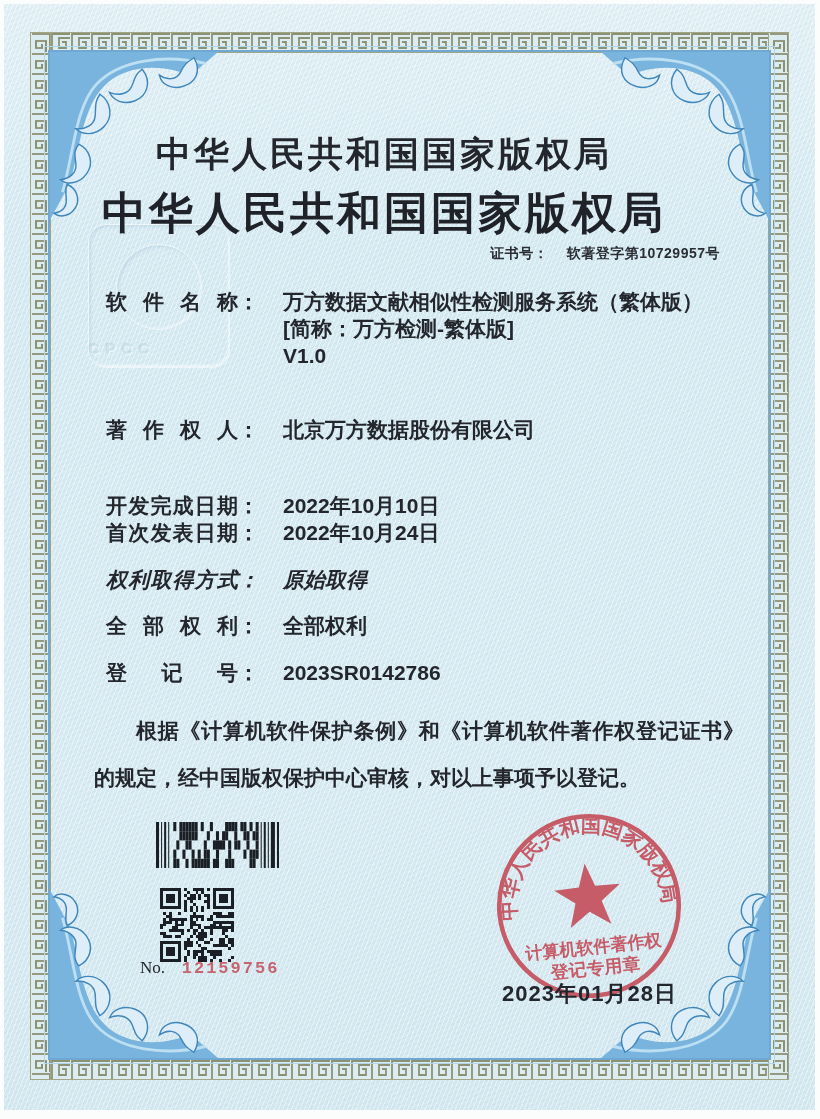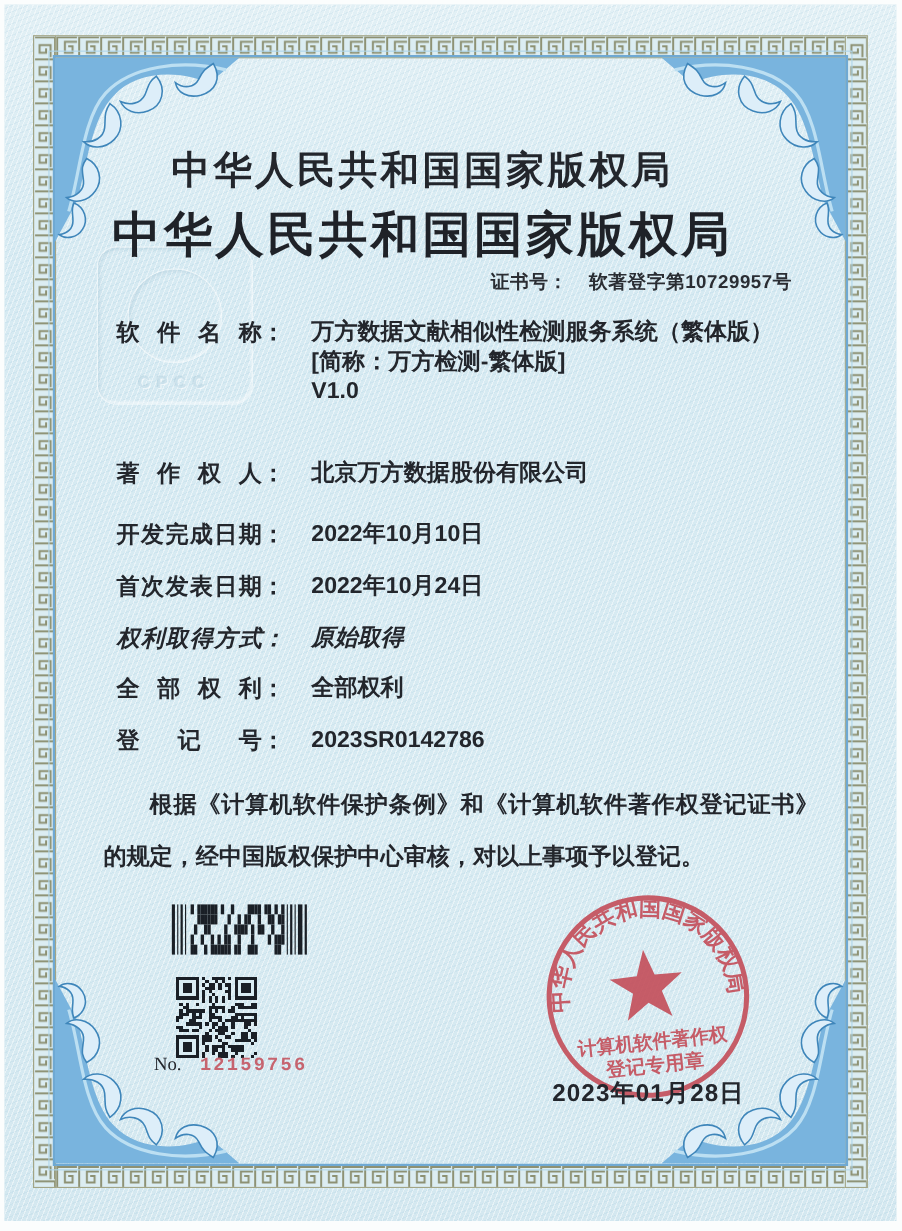--- a/index.html
+++ b/index.html
@@ -44,46 +44,46 @@
     border:1px solid rgba(255,255,255,.75);
     box-shadow:inset 2px 2px 3px rgba(140,178,198,.35), inset -1px -2px 2px rgba(255,255,255,.8);
     opacity:.7;
   }
   .emboss .ring{
     position:absolute;left:50%;top:44%;width:84px;height:84px;transform:translate(-50%,-50%);
     border-radius:50%;border:1px solid rgba(255,255,255,.8);
     box-shadow:inset 2px 2px 3px rgba(140,178,198,.35), inset -1px -1px 2px rgba(255,255,255,.7);
   }
   .emboss .wm-text{
-    position:absolute;left:0;right:0;bottom:10px;text-align:center;
+    position:absolute;left:0;right:0;bottom:10px;
     font-size:15px;font-weight:bold;letter-spacing:6px;color:rgba(197,221,233,.95);
     text-shadow:1px 1px 0 rgba(255,255,255,.85), -1px -1px 1px rgba(140,178,198,.4);
   }
   
   .authority{
     position:absolute;left:20px;width:720px;top:127px;text-align:center;
     font-family:"Liberation Serif","DejaVu Serif",serif;
     font-size:35px;font-weight:bold;letter-spacing:3px;color:#23262c;
   }
   .cert-title{
     position:absolute;left:20px;width:720px;top:180px;text-align:center;
     font-family:"Liberation Serif","DejaVu Serif",serif;
     font-size:44px;font-weight:bold;letter-spacing:3px;color:#1f2228;
   }
   .cert-no{
-    position:absolute;right:95px;top:241px;font-size:17px;font-weight:bold;color:#2a2d33;
+    position:absolute;right:95px;top:241px;font-size:14px;font-weight:bold;color:#2a2d33;
     letter-spacing:.5px;
   }
   .cert-no .v{margin-left:14px;}
   
   .field{position:absolute;left:90px;color:#23262c;font-weight:bold;font-size:21px;}
   .flabel{display:inline-block;width:132px;text-align:justify;text-align-last:justify;vertical-align:top;padding-left:12px;}
   .fcolon{display:inline-block;vertical-align:top;margin-right:24px;}
   .fval{display:inline-block;vertical-align:top;line-height:27px;max-width:480px;}
-  .r0{top:284px;} .r1{top:376px;margin-top:36px;} .r2{top:468px;} .r3{top:515px;}
+  .r0{top:284px;} .r1{top:376px;margin-top:36px;} .r2{top:488px;} .r3{top:515px;}
   .r4{top:562px;font-style:italic;} .r5{top:608px;} .r6{top:655px;}
   .statement{
     position:absolute;left:90px;top:704px;width:650px;
     font-family:"Liberation Serif","DejaVu Serif",serif;
     font-size:21px;font-weight:600;color:#23262c;line-height:47px;
     text-indent:2em;text-align:justify;
   }
   
   .barcode{position:absolute;left:152px;top:818px;width:124px;height:46px;fill:#1a1f26;}
   .qrcode{position:absolute;left:156px;top:884px;width:74px;height:74px;fill:#1a1f26;}

